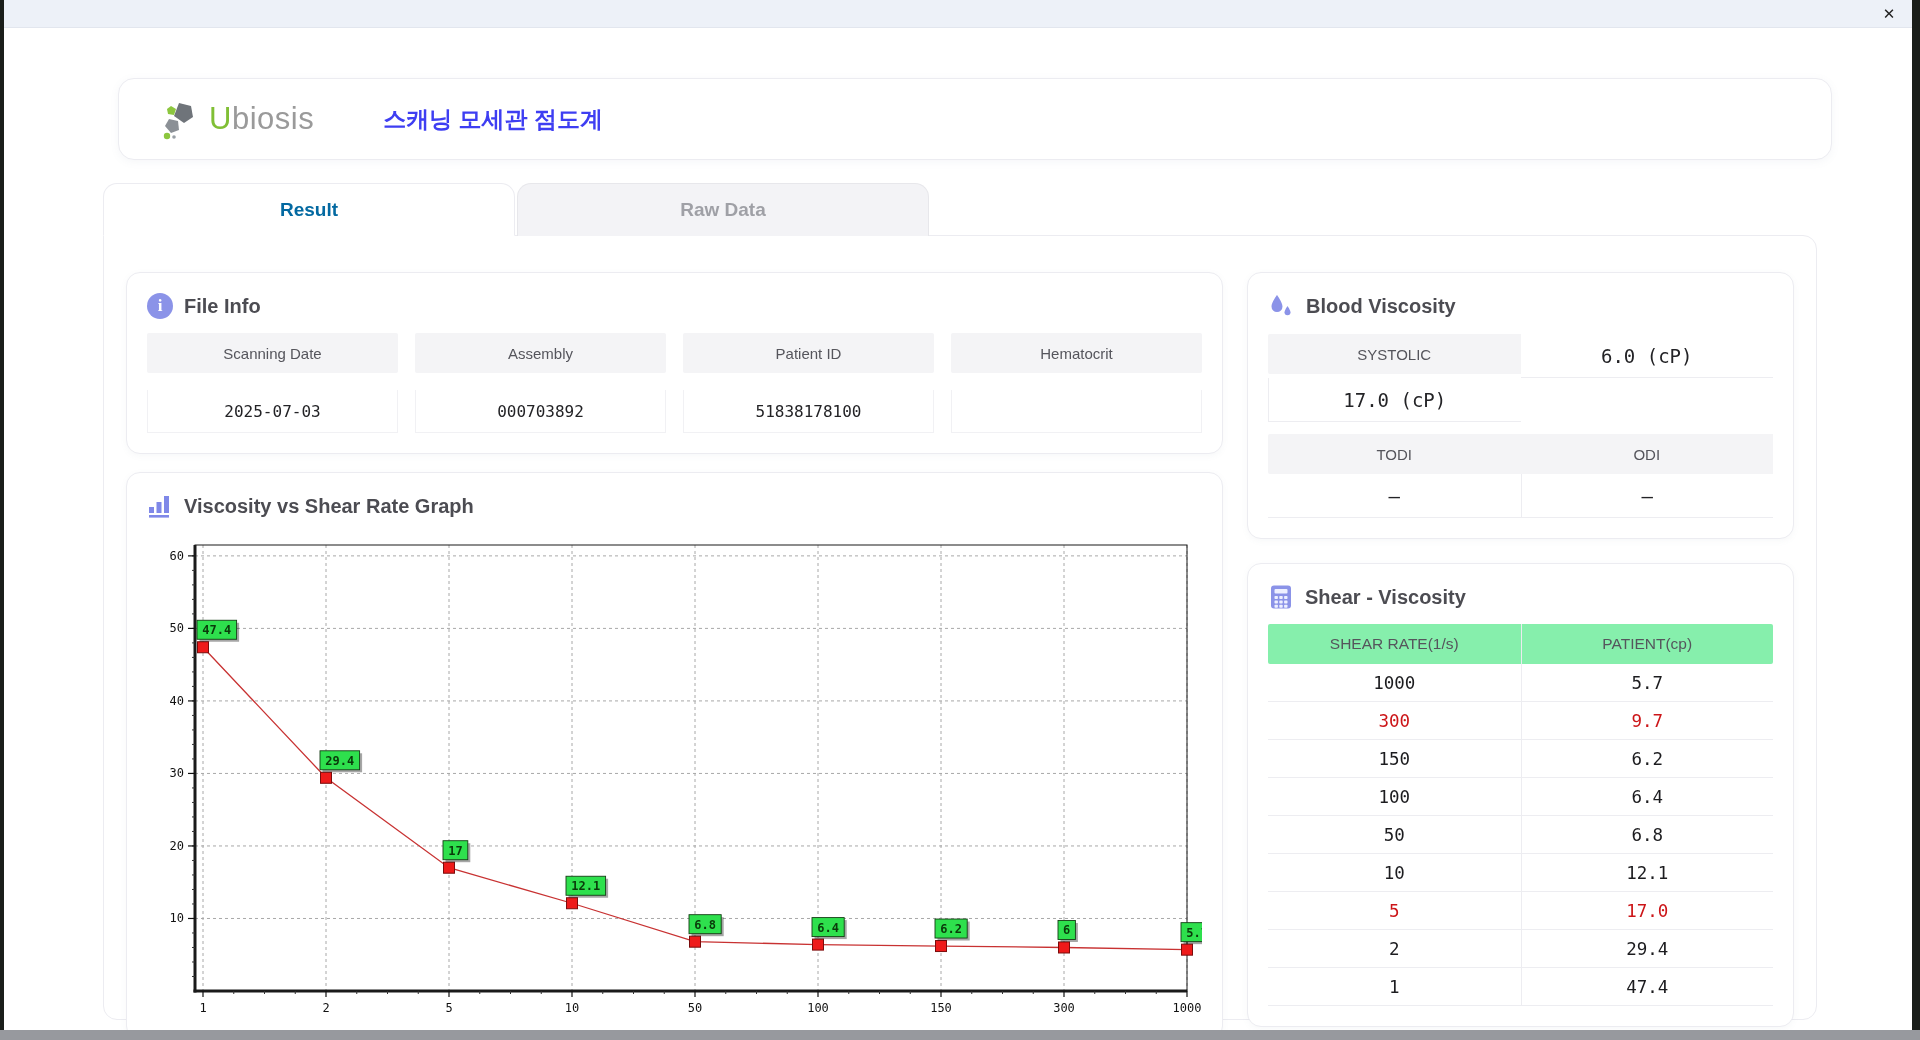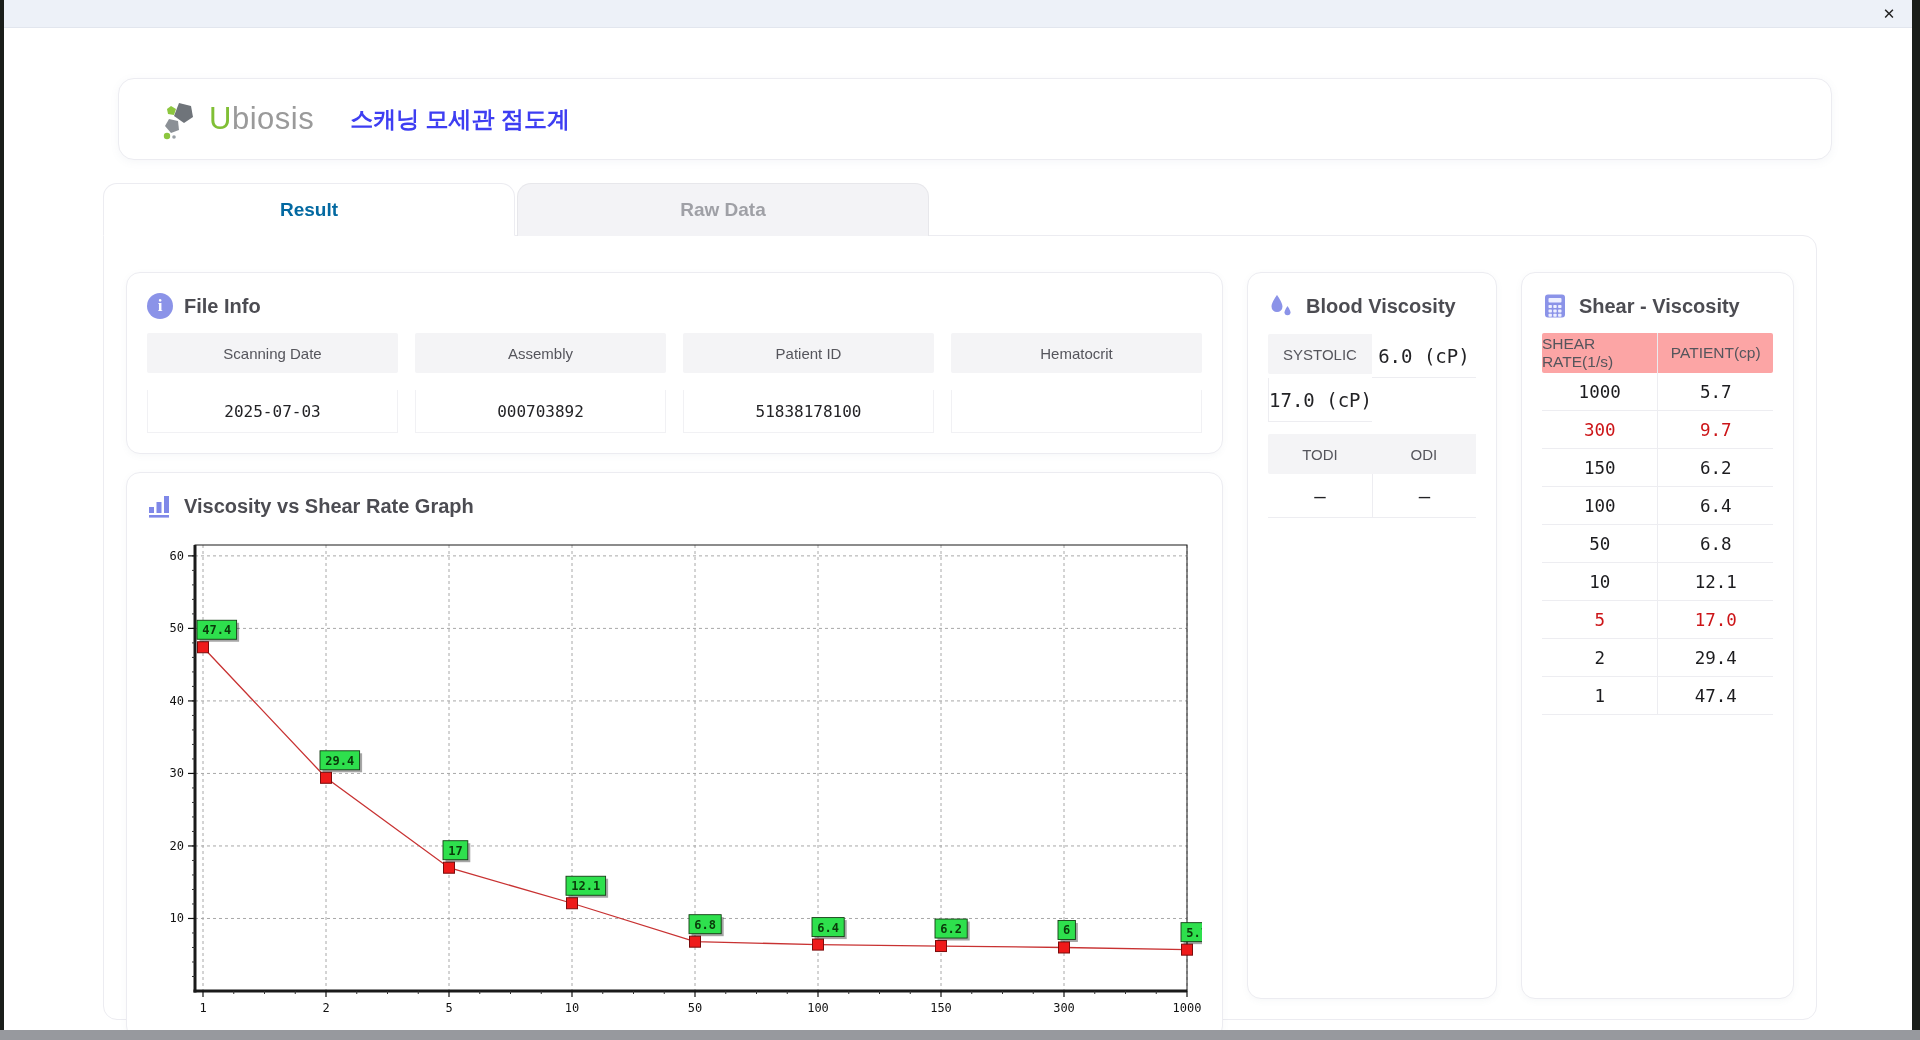--- a/index.html
+++ b/index.html
@@ -12,35 +12,35 @@
   .close-btn { position:absolute; right:12px; top:4px; width:22px; height:20px; text-align:center;
                font-size:15px; line-height:20px; color:#222; cursor:default; }
 
   
   .header-card { position:absolute; left:114px; top:78px; width:1714px; height:82px; background:#fff;
                  border:1px solid #ececf1; border-radius:16px; box-shadow:0 2px 8px rgba(120,130,150,.07);
                  display:flex; align-items:center; padding:0 40px; }
   .logo { display:flex; align-items:center; gap:6px; }
   .logo-text { font-size:31px; letter-spacing:.5px; color:#9a9a9a; font-weight:500; }
   .logo-text b { color:#80bf35; font-weight:500; }
-  .app-title-ko { margin-left:36px; font-size:23px; font-weight:bold; color:#3e3ef2; }
+  .app-title-ko { margin-left:69px; font-size:23px; font-weight:bold; color:#3e3ef2; }
 
   
   .tab-row { position:absolute; left:99px; top:183px; display:flex; z-index:3; }
   .tab { width:412px; height:53px; display:flex; align-items:center; justify-content:center;
          font-size:19px; font-weight:bold; border-radius:14px 14px 0 0; cursor:default; }
   .tab.active { background:#fff; color:#0369a1; border:1px solid #ececf1; border-bottom:1px solid #ffffff; margin-bottom:-1px; }
   .tab.inactive { background:#f3f3f6; color:#9fa0a6; border:1px solid #e7e7eb; border-bottom:none; margin-left:2px; }
 
   
   .main-container { position:absolute; left:99px; top:235px; width:1714px; height:785px; background:#fff;
                     border:1px solid #ececf1; border-radius:0 14px 14px 14px;
                     display:flex; gap:24px; padding:36px 20px 20px 22px; }
   .left-col  { width:1097px; display:flex; flex-direction:column; gap:18px; }
-  .right-col { width:547px;  display:flex; flex-direction:row; gap:24px; }
+  .right-col { width:547px;  display:flex; flex-direction:column; gap:24px; }
 
   .card { background:#fff; border:1px solid #ececf1; border-radius:14px; box-shadow:0 2px 6px rgba(120,130,150,.06);
           padding:20px; }
   .card-title-row { display:flex; align-items:center; gap:11px; margin-bottom:14px; }
   .card-title { font-size:20px; font-weight:bold; color:#4c4c52; }
 
   
   .info-icon { width:26px; height:26px; border-radius:50%; background:#8b93e8; color:#fff; font-size:17px;
                font-weight:bold; text-align:center; line-height:26px; font-family:"Liberation Serif", serif; }
   .icon-svg { display:block; }
@@ -59,21 +59,21 @@
   .bv-grid .cell-head { border-radius:0; }
   .bv-grid .cell-head:first-child { border-radius:2px 0 0 2px; }
   .bv-grid .cell-head:last-child  { border-radius:0 2px 2px 0; border-left:1px solid #ebebef; }
   .bv-val { height:44px; display:flex; align-items:center; justify-content:center;
             font-family:"DejaVu Sans Mono", monospace; font-size:19px; color:#232326;
             border-bottom:1px solid #ededf1; }
   .bv-val.sep { border-left:1px solid #ededf1; }
 
   
   .sv-table { display:flex; flex-direction:column; }
-  .sv-head { display:grid; grid-template-columns:1fr 1fr; background:#fca5a5; border-radius:2px; }
+  .sv-head { display:grid; grid-template-columns:1fr 1fr; background:#86efac; border-radius:2px; }
   .sv-head div { height:40px; display:flex; align-items:center; justify-content:center; font-size:15.5px; color:#55555c; }
   .sv-head div + div { border-left:1px solid #ebebef; }
   .sv-row { display:grid; grid-template-columns:1fr 1fr; border-bottom:1px solid #ededf1; }
   .sv-row div { height:37px; display:flex; align-items:center; justify-content:center;
                 font-family:"DejaVu Sans Mono", monospace; font-size:17.5px; color:#1c1c1f; }
   .sv-row div + div { border-left:1px solid #ededf1; }
   .sv-row.red div { color:#cc1518; }
 
   
   .chart-wrap { margin-top:6px; }

